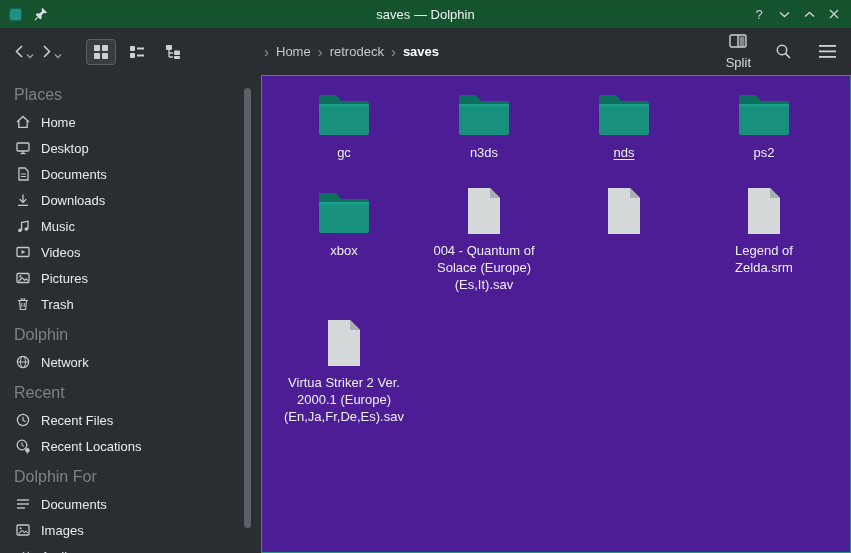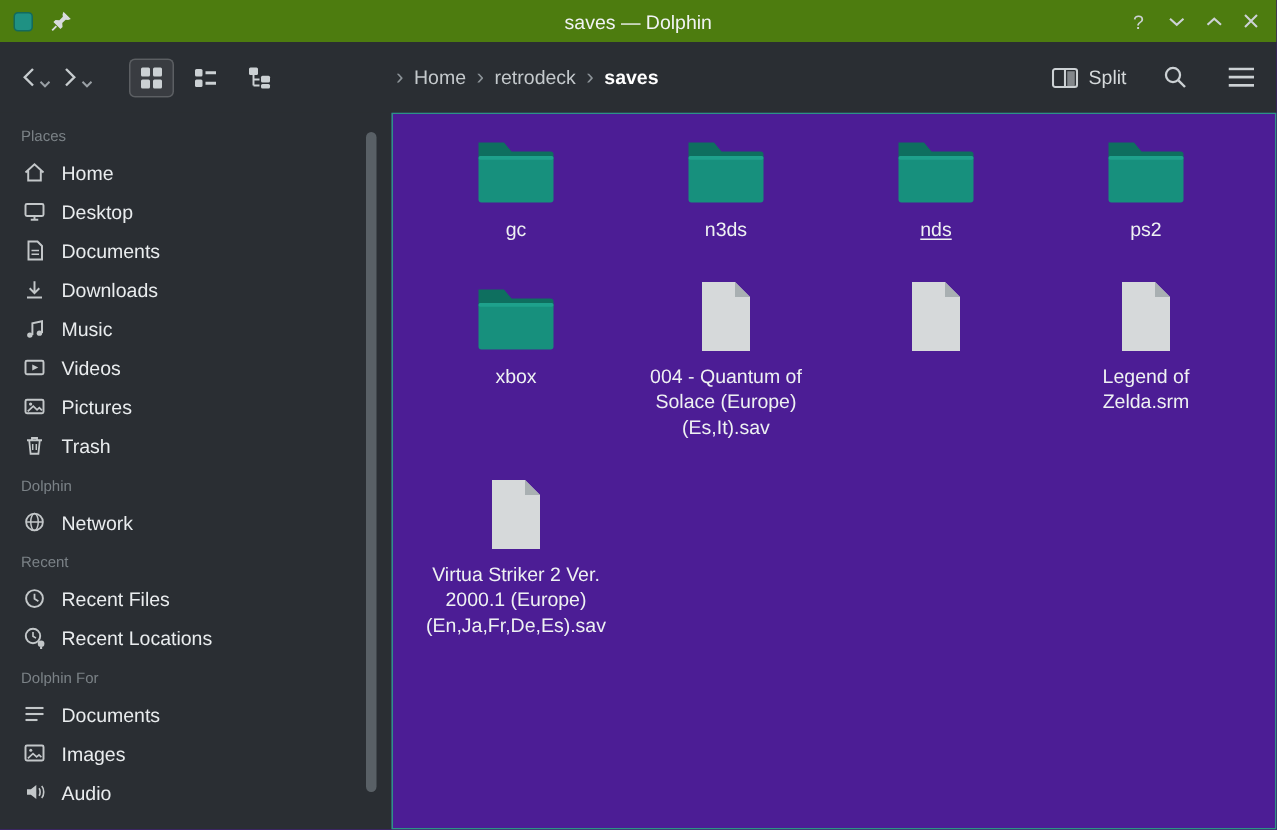--- a/index.html
+++ b/index.html
@@ -7,47 +7,47 @@
   body {
     width:851px; height:553px; overflow:hidden;
     background:#2a2e33;
     font-family:"Liberation Sans", sans-serif;
     font-size:13px; color:#edf0f1;
     position:relative;
   }
   svg { display:block; }
 
   
-  .titlebar { height:28px; display:flex; align-items:center; position:relative; background:#4d7c0f; }
+  .titlebar { height:28px; display:flex; align-items:center; position:relative; background:#14532d; }
   .tb-left { display:flex; align-items:center; gap:12px; padding-left:9px; z-index:2; }
   .app-icon { width:13px; height:13px; border-radius:3px; background:#1f9183; border:1px solid #136a5c; }
   .tb-title { position:absolute; left:0; right:0; text-align:center; color:#f1f3f4; pointer-events:none; }
   .tb-buttons { margin-left:auto; display:flex; align-items:center; gap:7px; padding-right:8px; z-index:2; }
   .tb-btn { width:18px; height:18px; display:flex; align-items:center; justify-content:center; color:#cdd2d5; font-size:13px; }
 
   
   .toolbar { height:47px; display:flex; align-items:center; background:#2a2e33; position:relative; padding:0 12px; }
   .nav-group { display:flex; align-items:center; gap:4px; }
   .nav-btn { display:flex; align-items:flex-end; gap:2px; padding:4px 2px; }
   .view-group { display:flex; align-items:center; gap:6px; margin-left:22px; }
   .view-btn { width:30px; height:26px; display:flex; align-items:center; justify-content:center; border-radius:4px; }
   .view-btn.selected { background:rgba(255,255,255,0.07); border:1px solid rgba(255,255,255,0.18); }
   .breadcrumb { position:absolute; left:264px; top:0; bottom:0; display:flex; align-items:center; gap:7px; }
   .bc-sep { color:#8d9499; font-size:15px; line-height:1; }
   .bc-item { color:#c4c9cc; }
   .bc-item.current { color:#ffffff; font-weight:bold; }
   .toolbar-right { margin-left:auto; display:flex; align-items:center; gap:20px; }
-  .split-btn { display:flex; align-items:center; gap:7px; color:#d6dadc; }
+  .split-btn { display:flex; align-items:center; gap:7px; color:#d6dadc;flex-direction:column; }
   .icon-btn { display:flex; align-items:center; justify-content:center; width:24px; height:24px; }
 
   
   .content { display:flex; height:478px; }
 
   .sidebar { width:261px; flex:none; position:relative; padding-top:2px; overflow:hidden; }
-  .side-header { padding:9px 14px 5px; color:#7b8287; font-size:10px; }
+  .side-header { padding:9px 14px 5px; color:#7b8287; font-size:16px; }
   .side-item { height:26px; display:flex; align-items:center; gap:10px; padding:0 15px; color:#e9ecee; }
   .side-item .sicon { width:16px; height:16px; flex:none; opacity:.9; }
   .scroll-thumb { position:absolute; top:13px; right:10px; width:7px; height:440px; border-radius:3.5px; background:#596066; }
 
   .main { flex:1; background:#4c1d95; border:1px solid #2c9385; padding:13px 0 0 12px; overflow:hidden; }
   .grid { display:grid; grid-template-columns:repeat(4,140px); row-gap:26px; justify-items:center; align-content:start; }
   .cell { display:flex; flex-direction:column; align-items:center; }
   .cell .ficon { height:48px; margin-bottom:7px; display:flex; align-items:flex-end; justify-content:center; }
   .flabel { max-width:124px; text-align:center; line-height:17px; overflow-wrap:break-word; color:#eef1f2; }
   .flabel.narrow { max-width:104px; }

